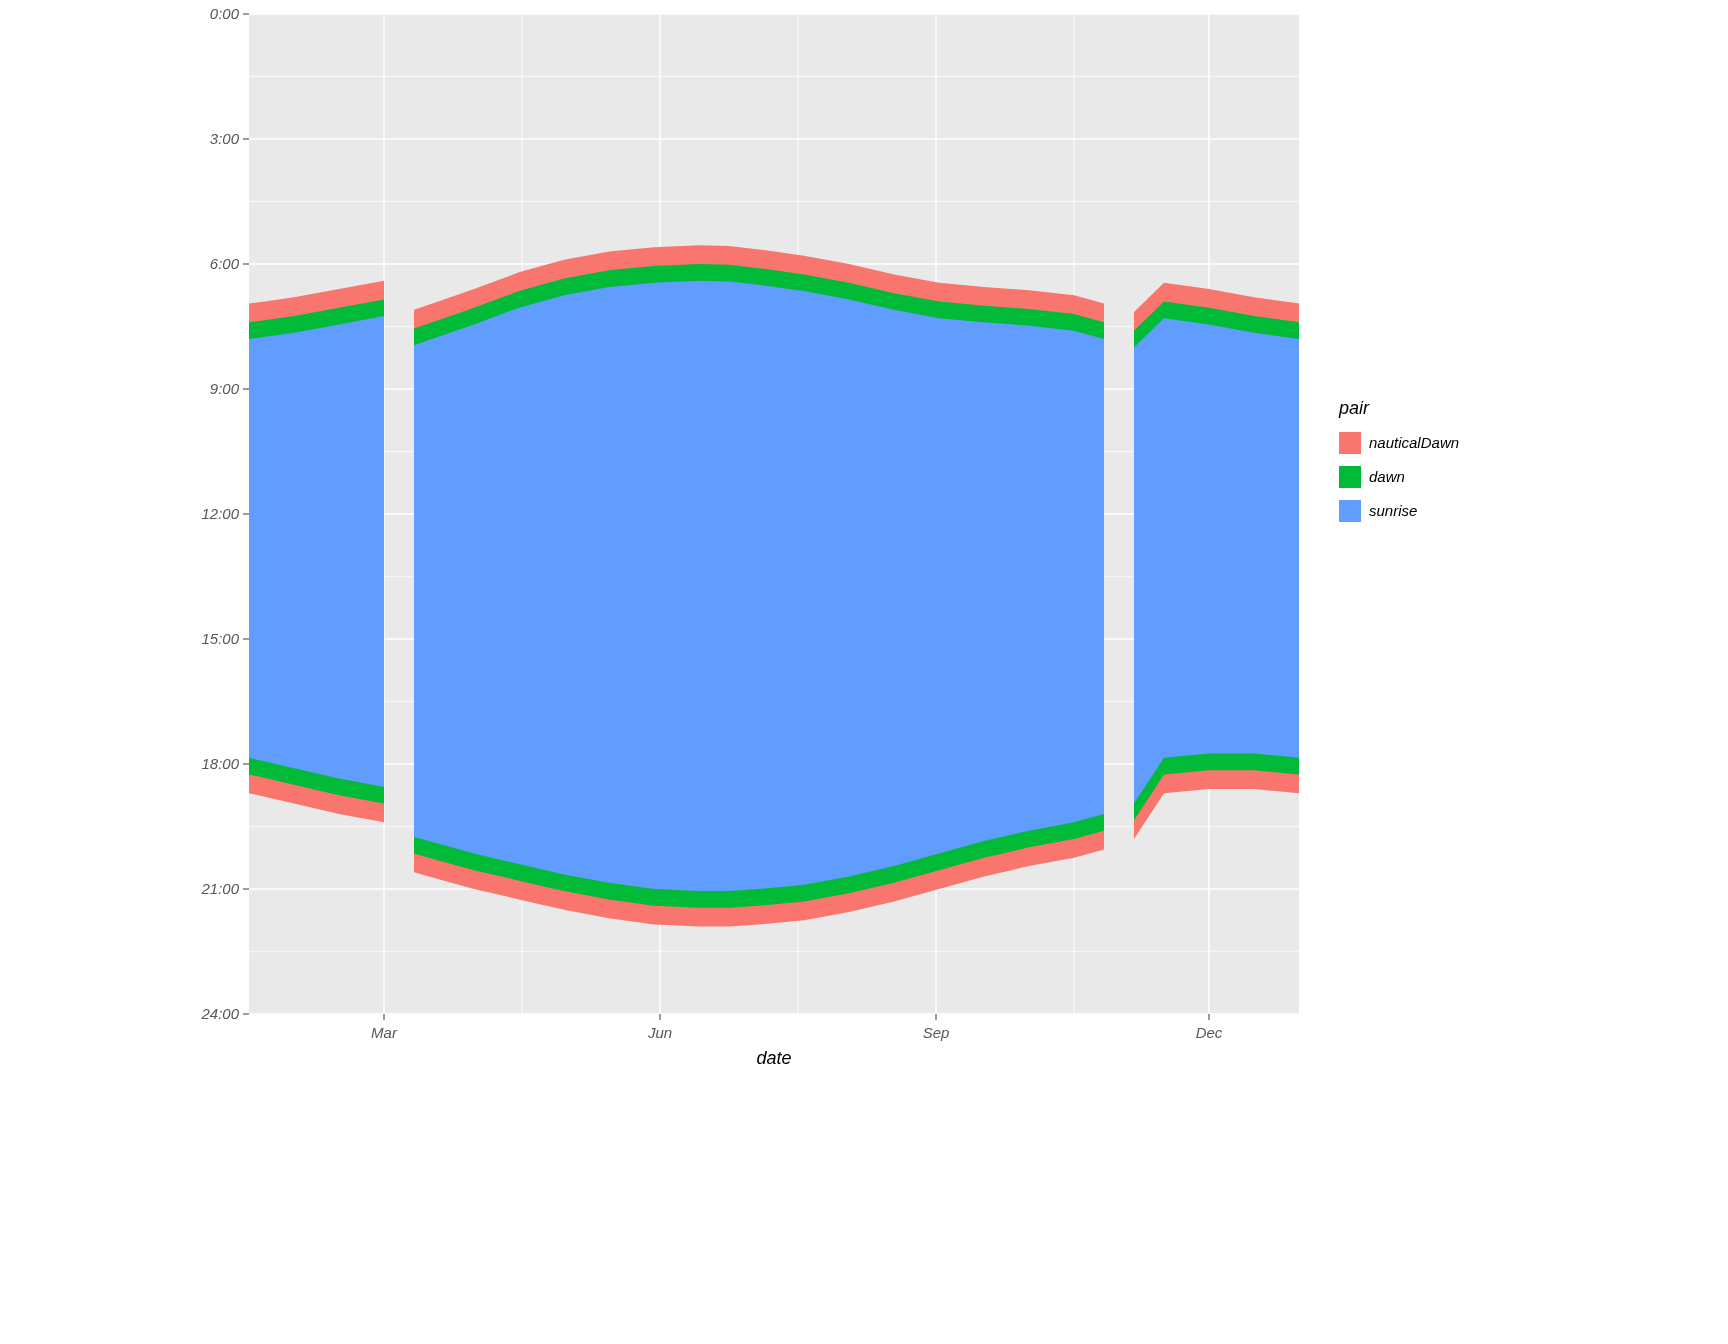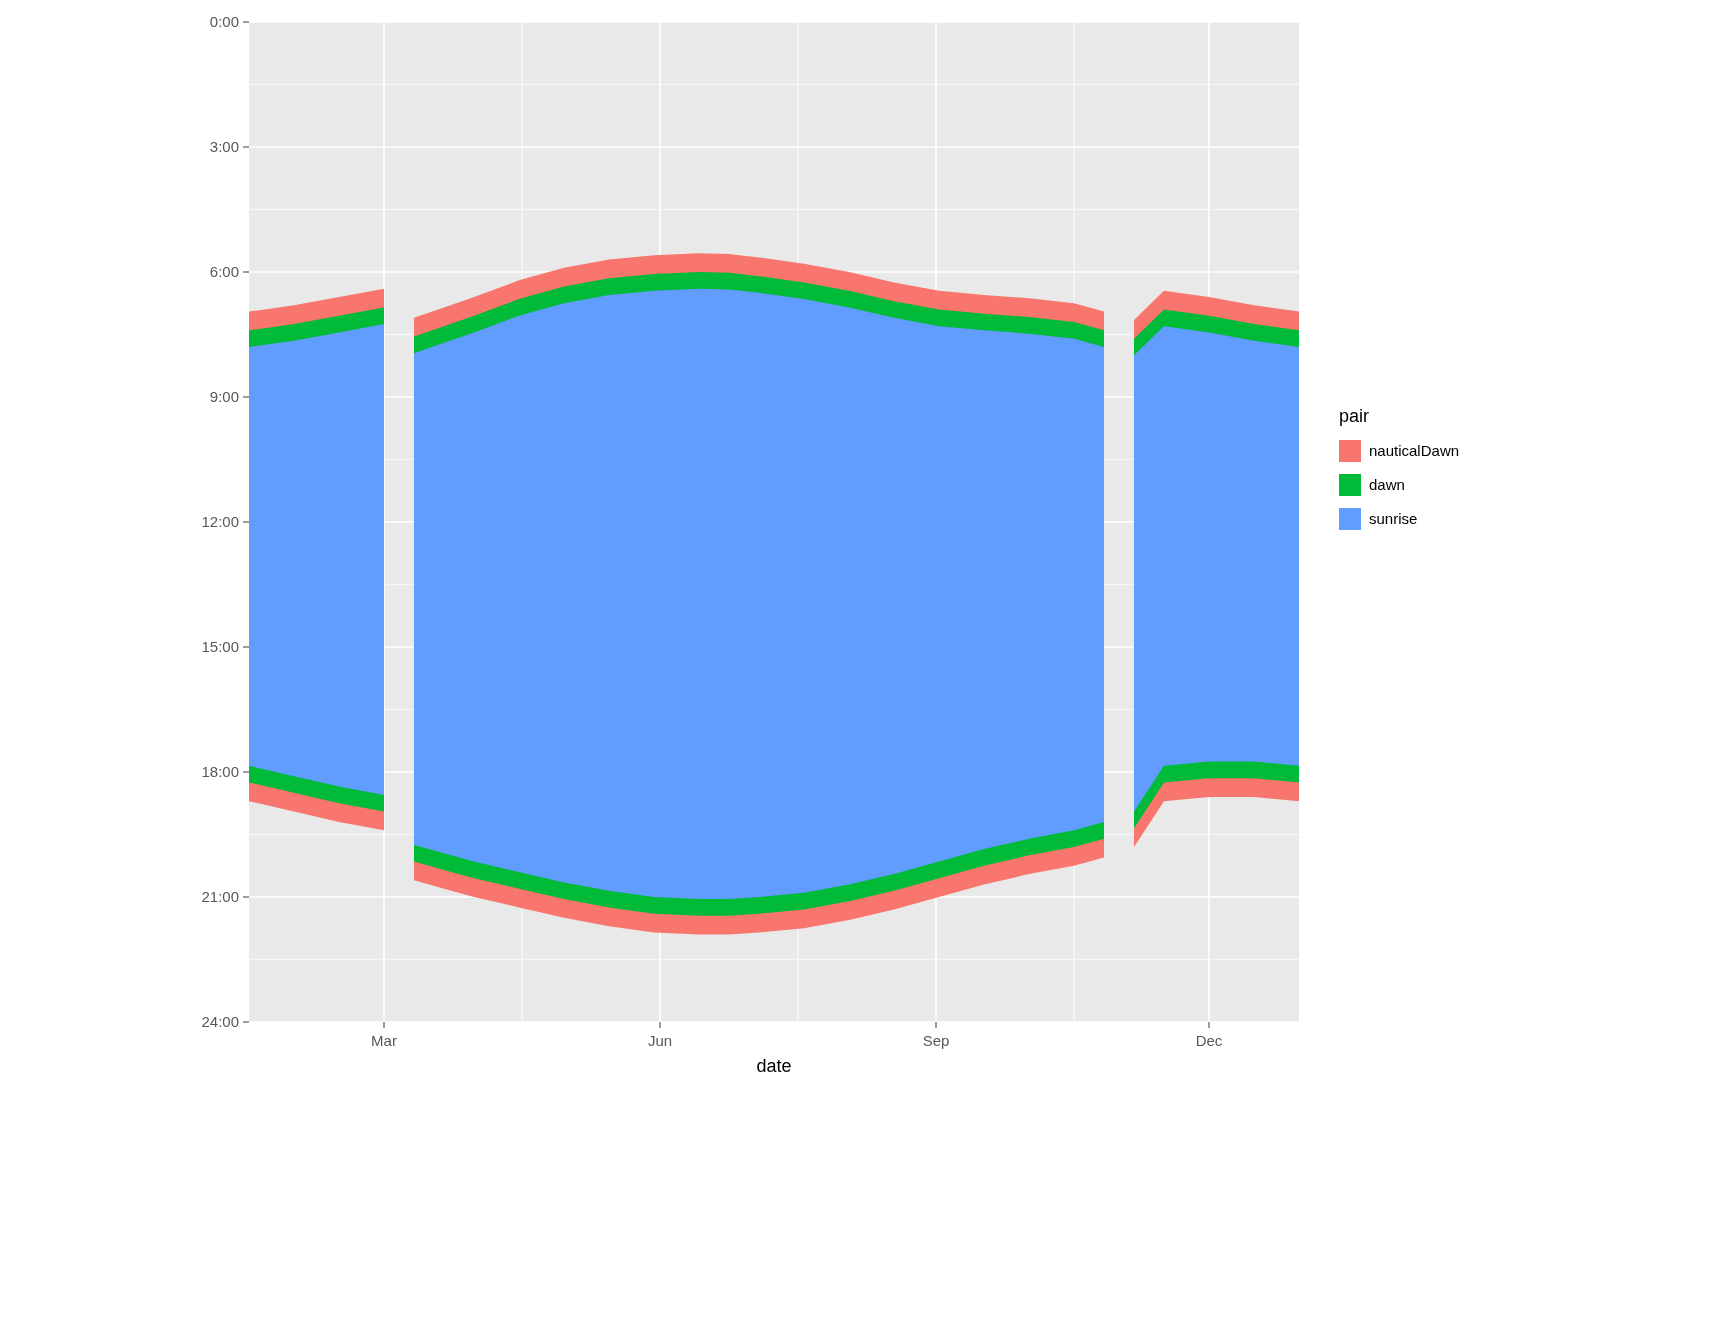--- a/index.html
+++ b/index.html
@@ -6,21 +6,22 @@
     margin: 0;
     padding: 0;
     background: #ffffff;
     font-family: Arial, Helvetica, sans-serif;
     font-size: 14px;
     color: #000;
   }
   .chart-wrap {
     position: relative;
     width: 1400px;
-    margin: 12px auto;
+    margin: 4px auto;
+    font-style: italic;
   }
   svg { display: block; }
   .panel-bg { fill: #e9e9e9; }
   .grid line { stroke: #ffffff; stroke-width: 1.5; }
   .axis text { fill: #585858; font-size: 15px; }
   .xlabel, .legendtitle { fill: #000; font-size: 18px; }
   .legend-box rect.swatch { stroke: none; }
   .legend-item text { fill: #000; font-size: 15px; }
   .tick-mark { stroke: #666; stroke-width: 1.3; }
 </style>

